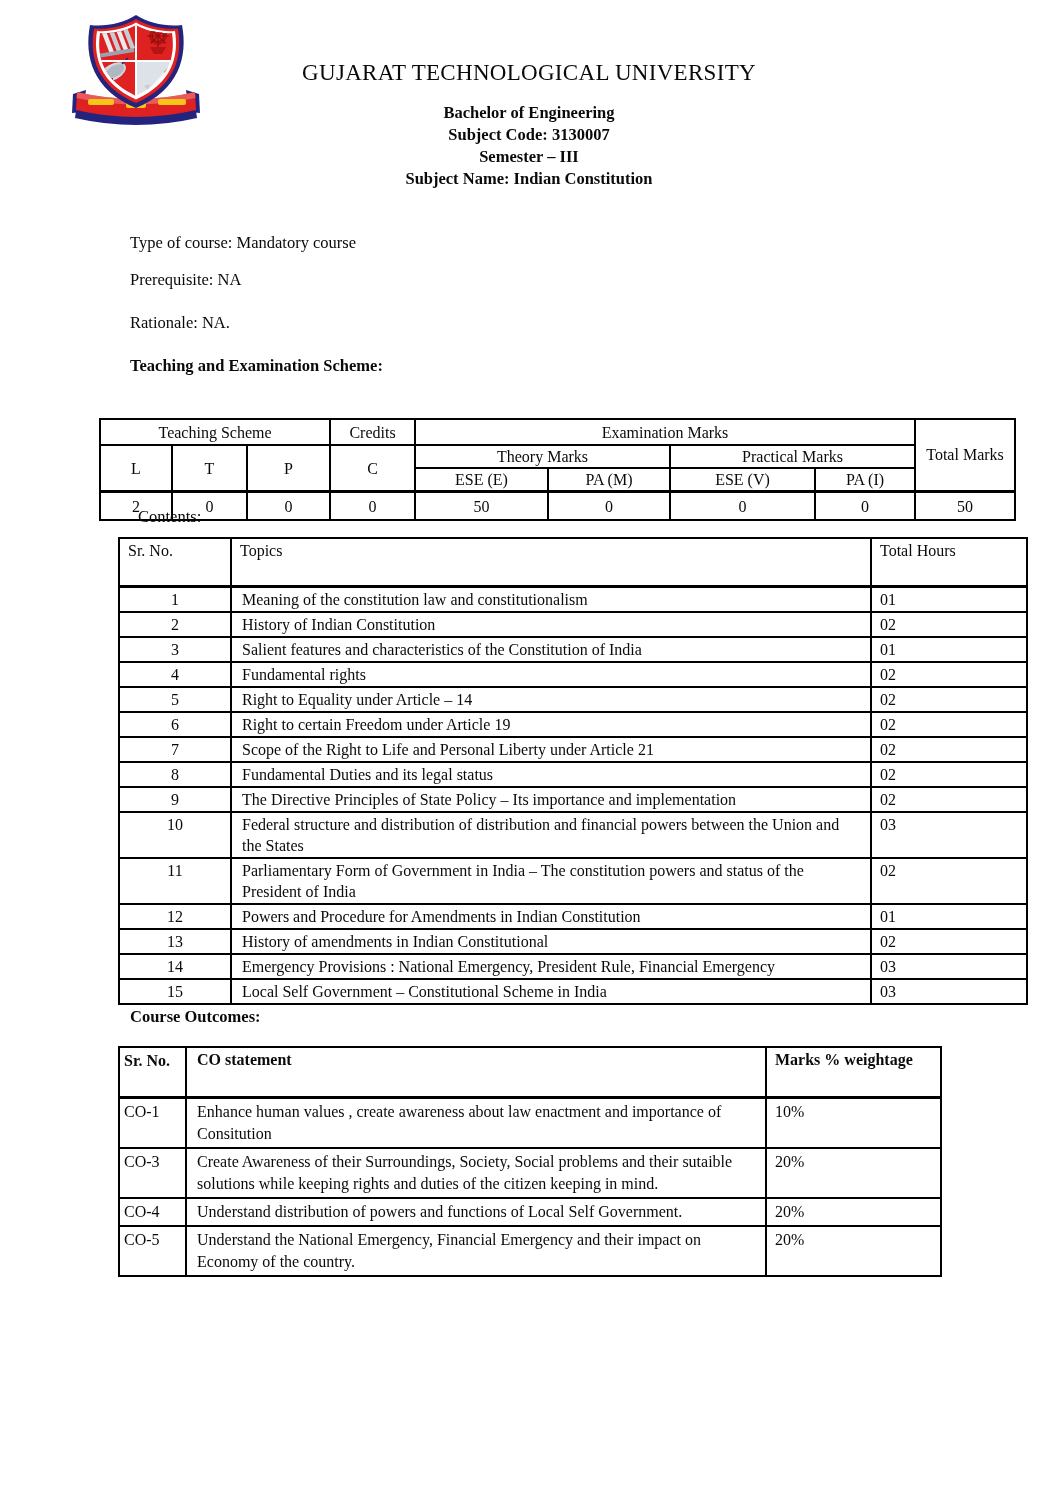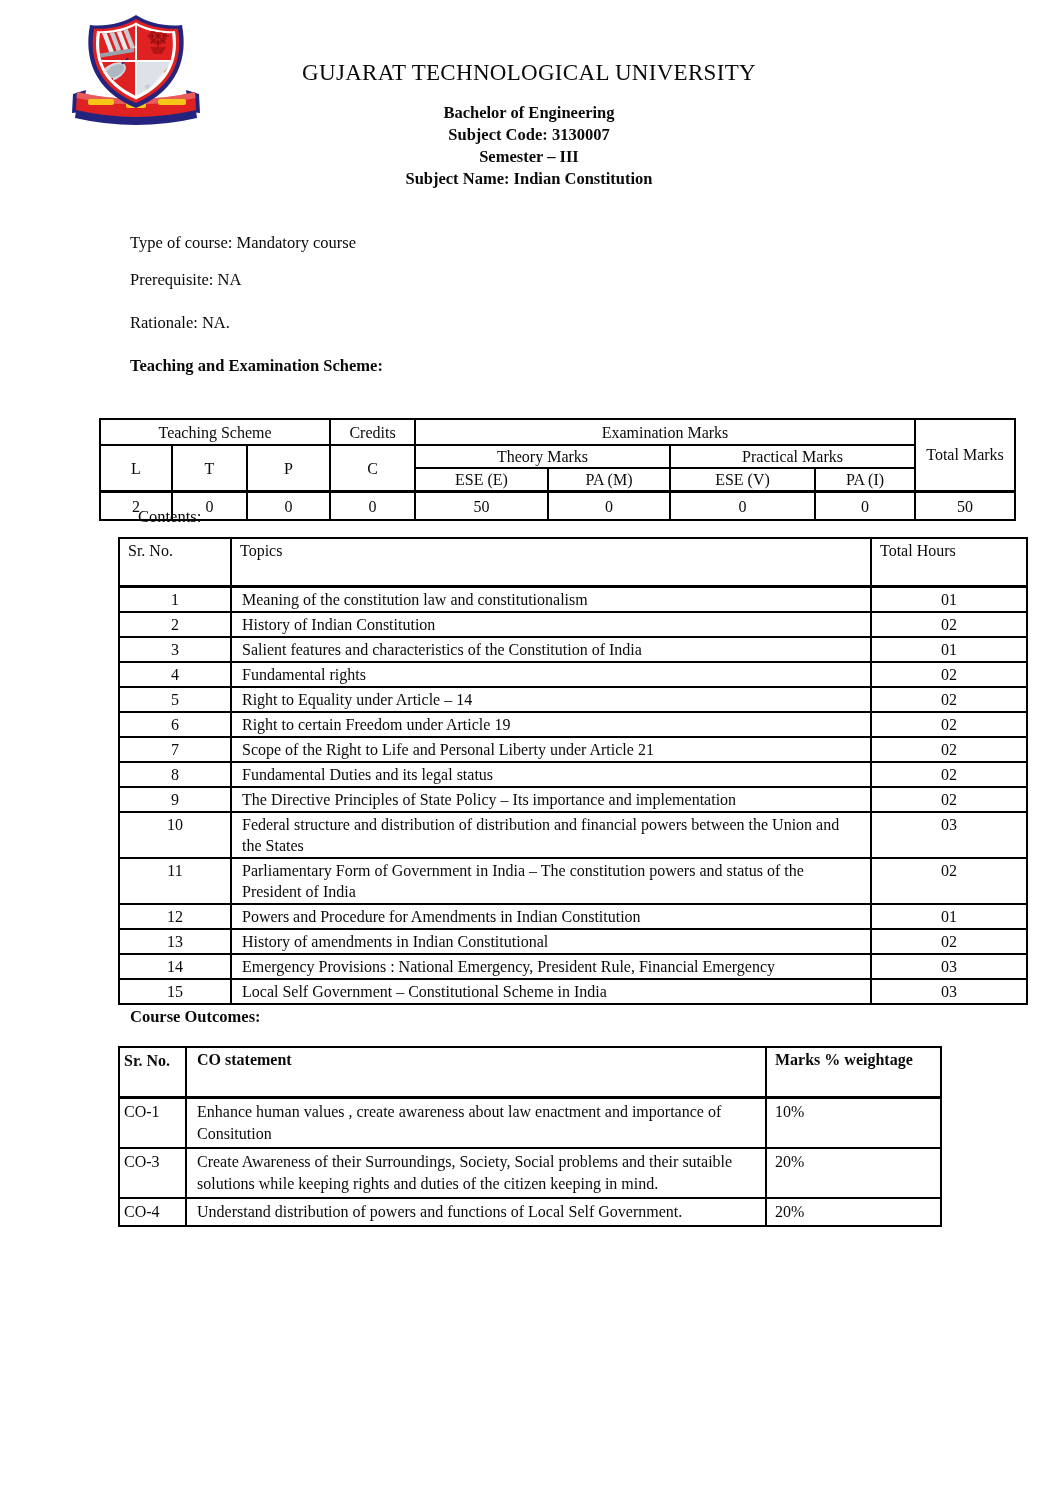--- a/index.html
+++ b/index.html
@@ -44,21 +44,21 @@
   .scheme-table tr.r3 th { height:21px; }
   .scheme-table tr.data td { height:26px; border-top:3px solid #000; }
   .scheme-table th.total { padding:0 9px; line-height:24px; }
 
   
   .contents-table { position:absolute; left:118px; top:537px; width:908px; }
   .contents-table thead th { height:44px; text-align:left; vertical-align:top; border-bottom:3px solid #000; }
   .contents-table td { vertical-align:top; }
   .contents-table .c-sr { text-align:center; }
   .contents-table .c-topic { text-align:left; padding-left:10px; }
-  .contents-table .c-hours { text-align:center; }
+  .contents-table .c-hours { text-align:left; }
 
   
   .outcomes-table { position:absolute; left:118px; top:1046px; width:822px; }
   .outcomes-table th { height:44px; text-align:left; vertical-align:top; font-weight:bold; border-bottom:3px solid #000; }
   .outcomes-table td { vertical-align:top; line-height:22px; padding:2px 8px; }
   .outcomes-table .o-sr { padding:2px 4px; }
   .outcomes-table .o-st { padding-left:10px; }
 </style>
 </head>
 <body>
@@ -337,16 +337,21 @@
           <td class="o-st">Create Awareness of their Surroundings, Society, Social problems and their sutaible solutions while keeping rights and duties of the citizen keeping in mind.</td>
           <td class="o-wt">20%</td>
         </tr>
 
         <tr>
           <td class="o-sr">CO-4</td>
           <td class="o-st">Understand distribution of powers and functions of Local Self Government.</td>
           <td class="o-wt">20%</td>
         </tr>
 
+        <tr>
+          <td class="o-sr">CO-5</td>
+          <td class="o-st">Understand the  National Emergency, Financial Emergency and their impact on Economy of the country.</td>
+          <td class="o-wt">20%</td>
+        </tr>
       </tbody>
   </table>
 
 </div>
 
 </body></html>

